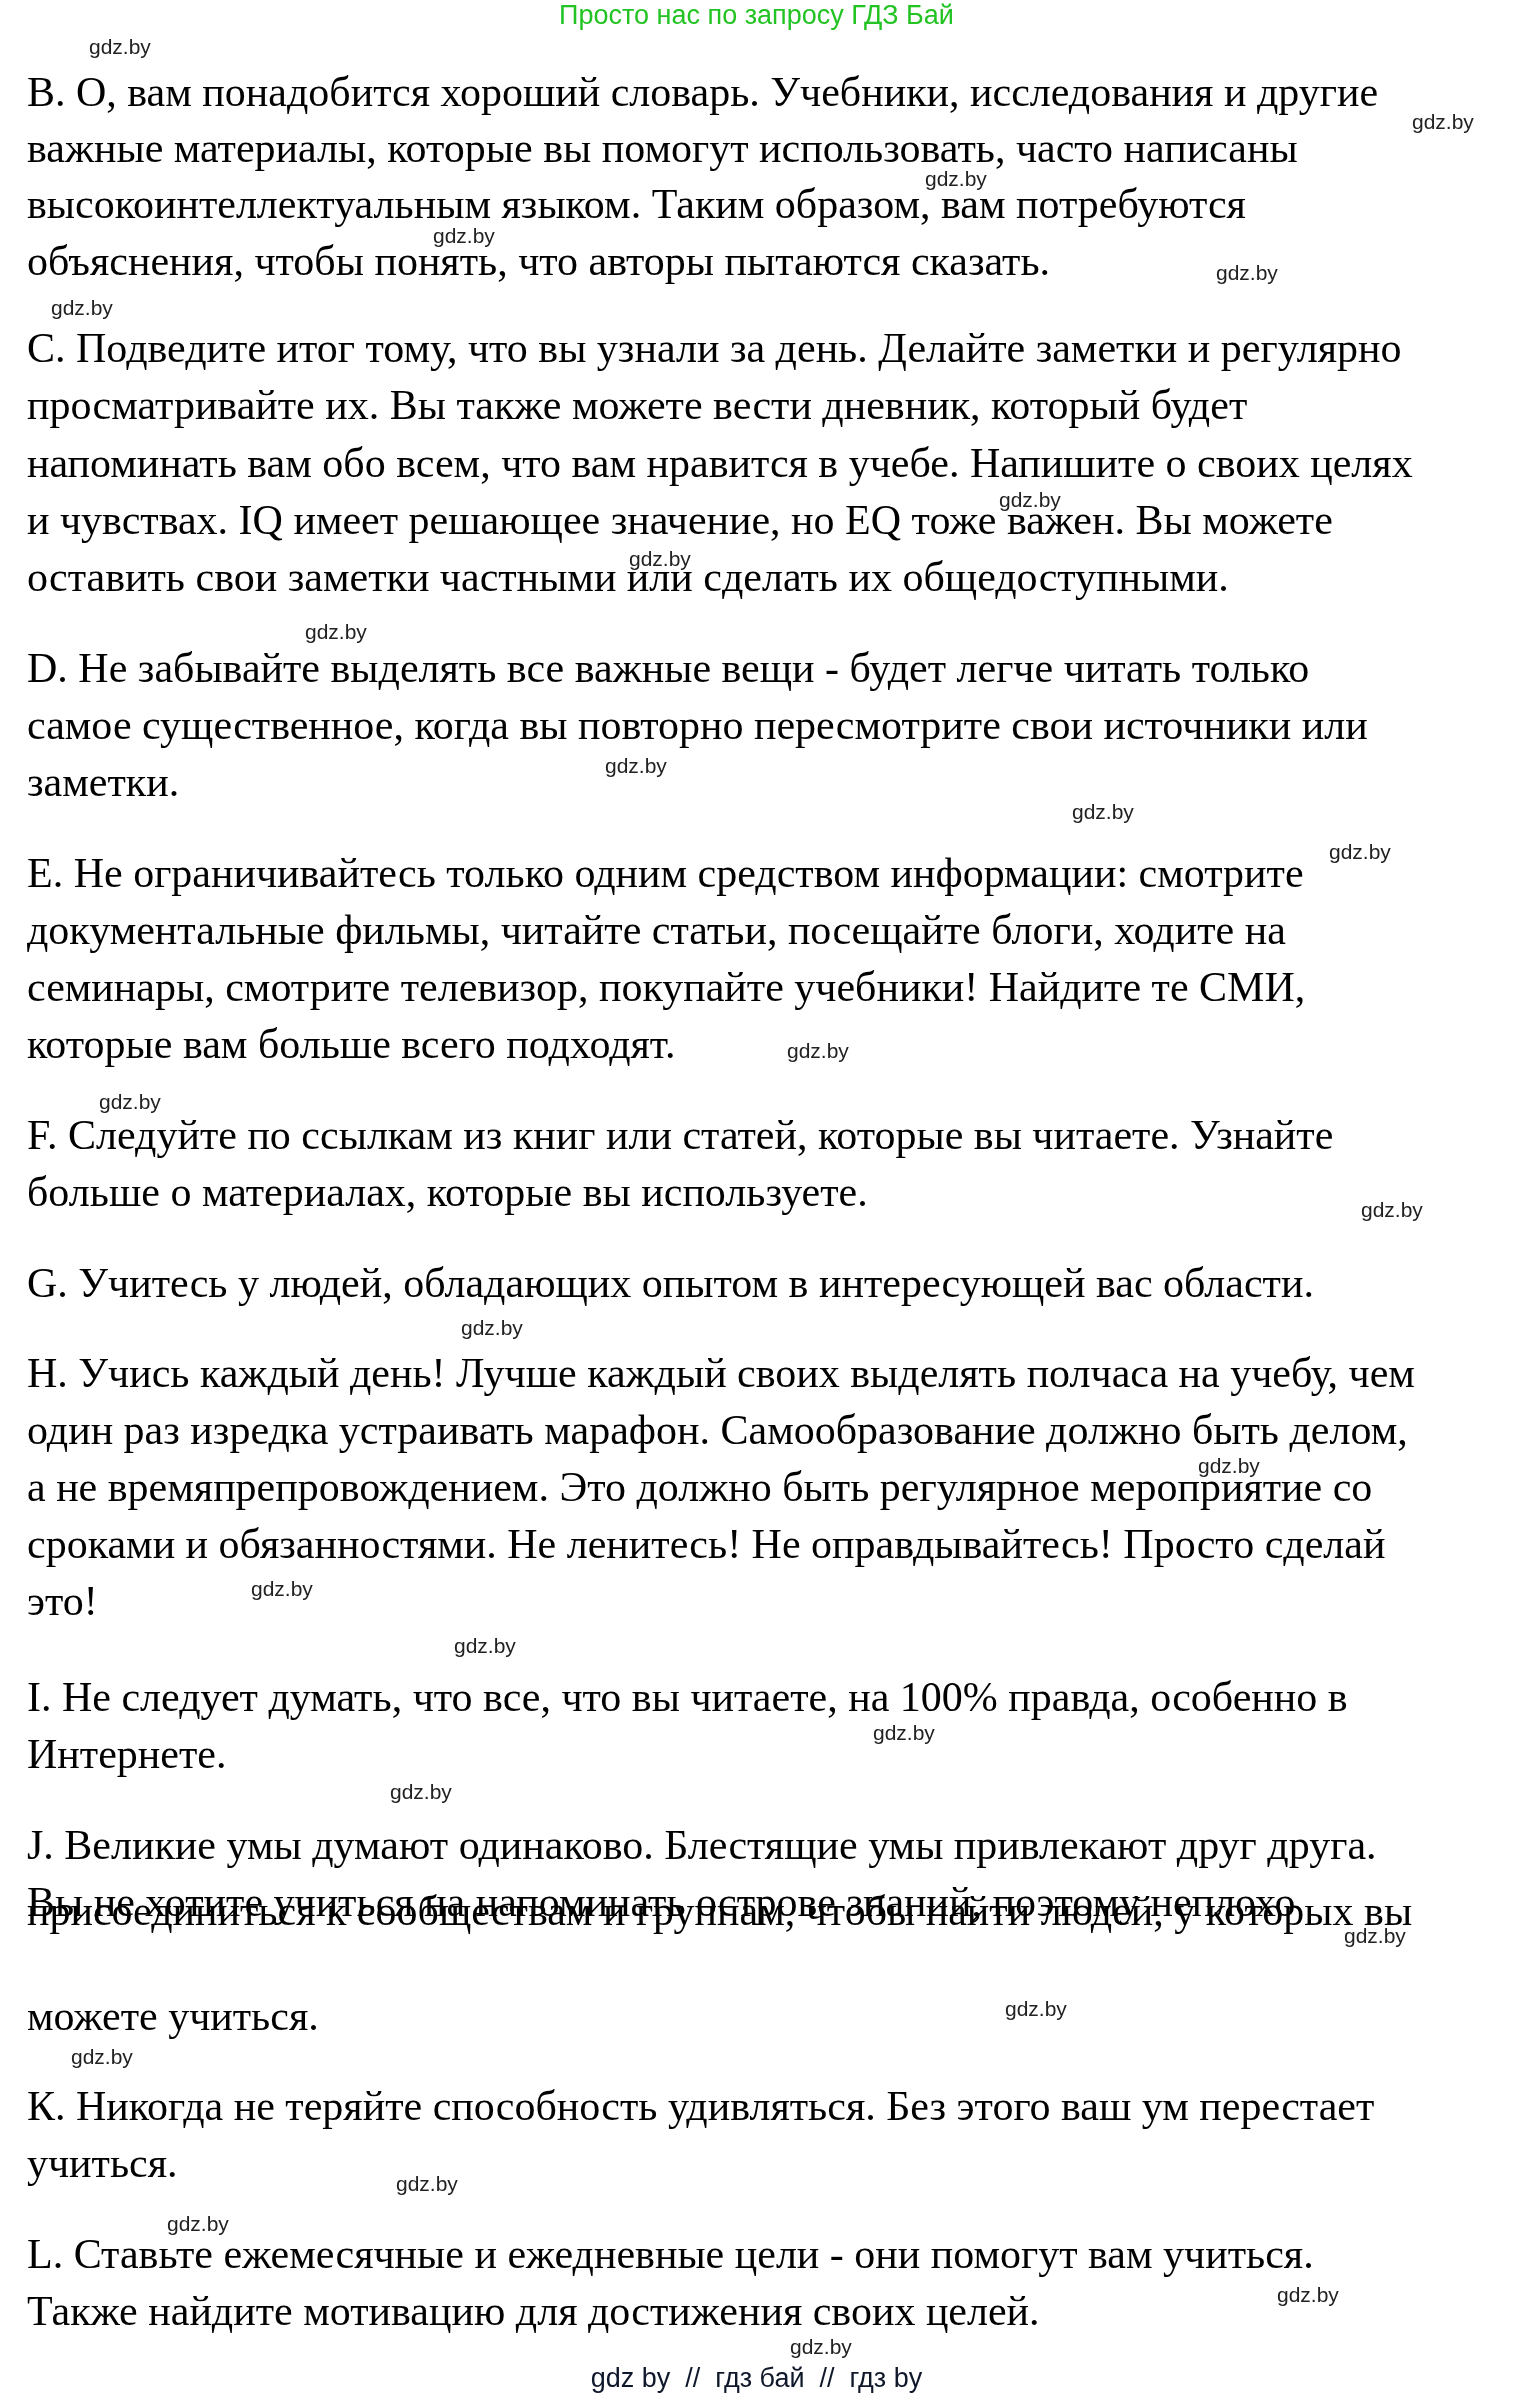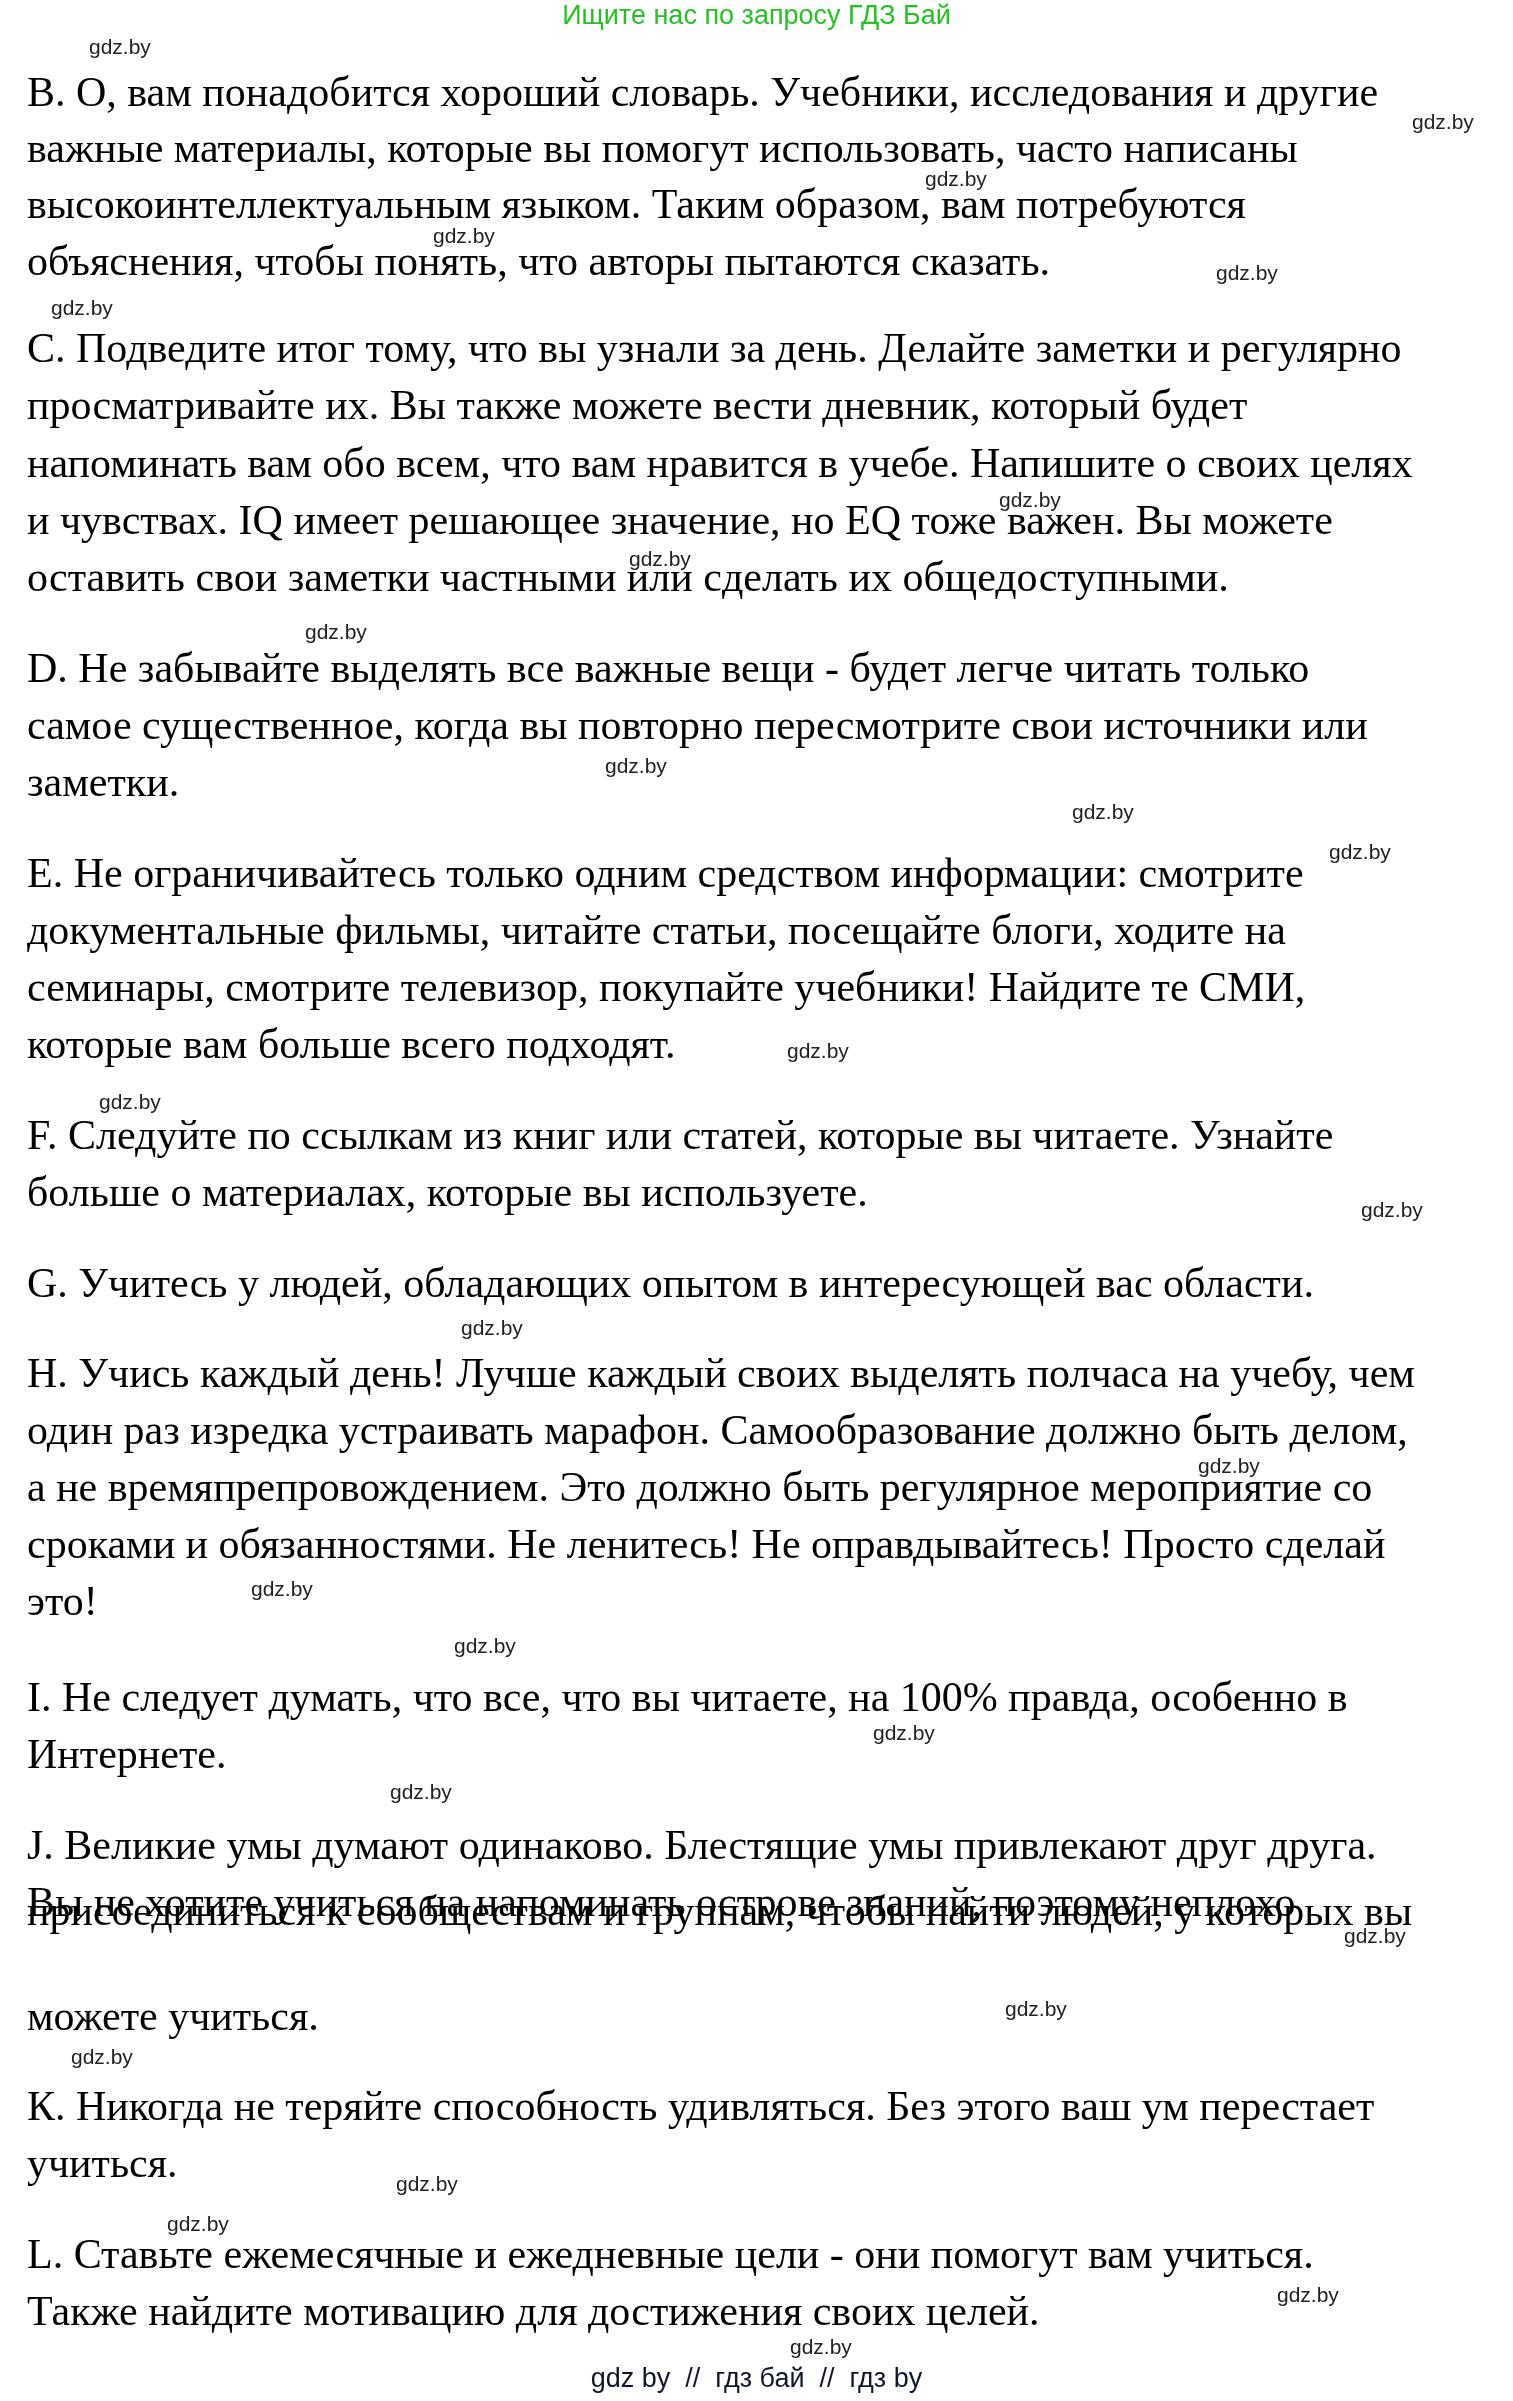--- a/index.html
+++ b/index.html
@@ -9,21 +9,21 @@
   .ftr { position:absolute; top:2362px; left:0; width:1513px; text-align:center;
          font-family:"Liberation Sans", sans-serif; font-size:27px; color:#0f172a; line-height:33px; white-space:pre; }
   .ln { position:absolute; left:27px; font-family:"Liberation Serif", serif; font-size:42px;
         line-height:48px; color:#000; white-space:nowrap; }
   .wm { position:absolute; font-family:Liberation Sans, sans-serif; font-size:21px; color:#222;
         line-height:24px; }
 </style>
 </head>
 <body>
 
-<div class="hdr">Ищите нас по запросу ГДЗ Бай</div>
+<div class="hdr">Просто нас по запросу ГДЗ Бай</div>
 
 <div class="ln" style="top:68px">B. О, вам понадобится хороший словарь. Учебники, исследования и другие</div>
 <div class="ln" style="top:124px">важные материалы, которые вы помогут использовать, часто написаны</div>
 <div class="ln" style="top:180px">высокоинтеллектуальным языком. Таким образом, вам потребуются</div>
 <div class="ln" style="top:237px">объяснения, чтобы понять, что авторы пытаются сказать.</div>
 
 <div class="ln" style="top:324px">C. Подведите итог тому, что вы узнали за день. Делайте заметки и регулярно</div>
 <div class="ln" style="top:381px">просматривайте их. Вы также можете вести дневник, который будет</div>
 <div class="ln" style="top:439px">напоминать вам обо всем, что вам нравится в учебе. Напишите о своих целях</div>
 <div class="ln" style="top:496px">и чувствах. IQ имеет решающее значение, но EQ тоже важен. Вы можете</div>

